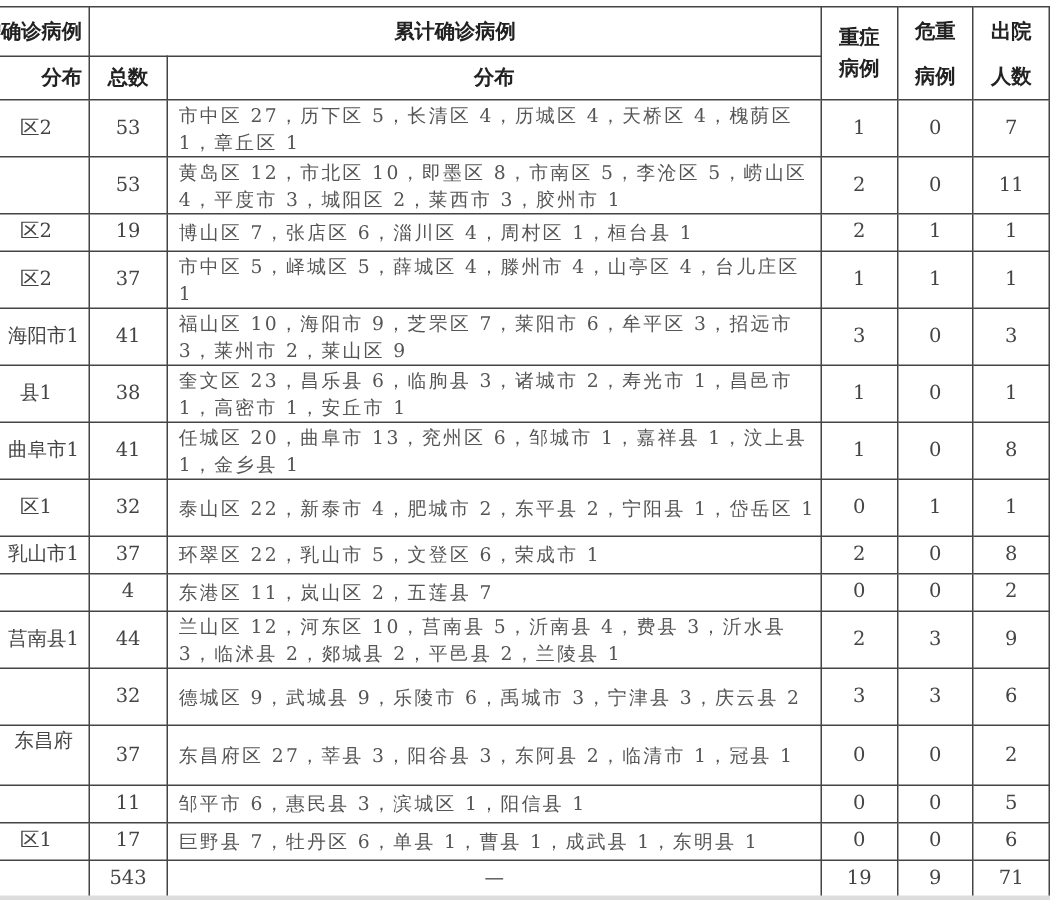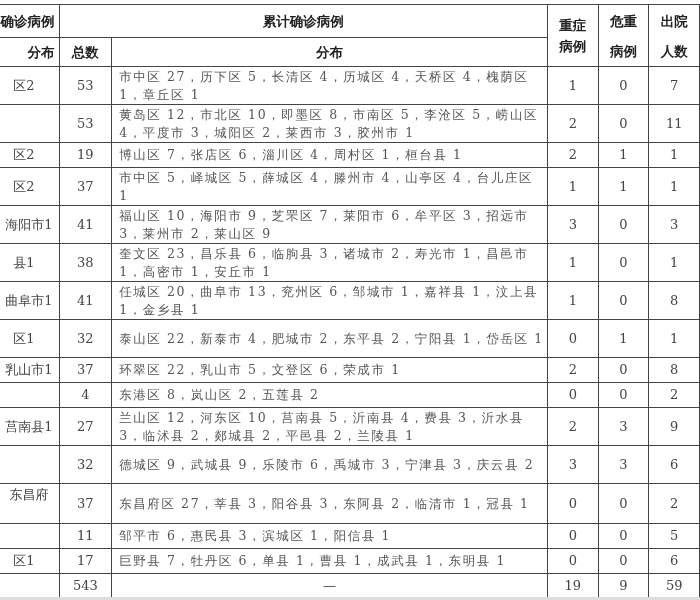--- a/index.html
+++ b/index.html
@@ -112,28 +112,28 @@
     <td class="left" style="text-align:right;padding-right:6px;">乳山市1</td>
     <td class="num">37</td>
     <td class="dist">环翠区 22，乳山市 5，文登区 6，荣成市 1</td>
     <td class="num">2</td>
     <td class="num">0</td>
     <td class="num">8</td>
   </tr>
   <tr class="one">
     <td class="left"></td>
     <td class="num">4</td>
-    <td class="dist">东港区 8，岚山区 2，五莲县 2</td>
+    <td class="dist">东港区 11，岚山区 2，五莲县 7</td>
     <td class="num">0</td>
     <td class="num">0</td>
     <td class="num">2</td>
   </tr>
   <tr class="two">
     <td class="left" style="text-align:right;padding-right:6px;">莒南县1</td>
-    <td class="num">27</td>
+    <td class="num">44</td>
     <td class="dist">兰山区 12，河东区 10，莒南县 5，沂南县 4，费县 3，沂水县 3，临沭县 2，郯城县 2，平邑县 2，兰陵县 1</td>
     <td class="num">2</td>
     <td class="num">3</td>
     <td class="num">9</td>
   </tr>
   <tr class="two">
     <td class="left"></td>
     <td class="num">32</td>
     <td class="dist">德城区 9，武城县 9，乐陵市 6，禹城市 3，宁津县 3，庆云县 2</td>
     <td class="num">3</td>
@@ -163,18 +163,18 @@
     <td class="num">0</td>
     <td class="num">0</td>
     <td class="num">6</td>
   </tr>
   <tr class="one">
     <td class="left"></td>
     <td class="num">543</td>
     <td class="num">—</td>
     <td class="num">19</td>
     <td class="num">9</td>
-    <td class="num">59</td>
+    <td class="num">71</td>
   </tr>
 </tbody>
     </table>
 </div>
 <div class="bottomline"></div>
 
 </body></html>

